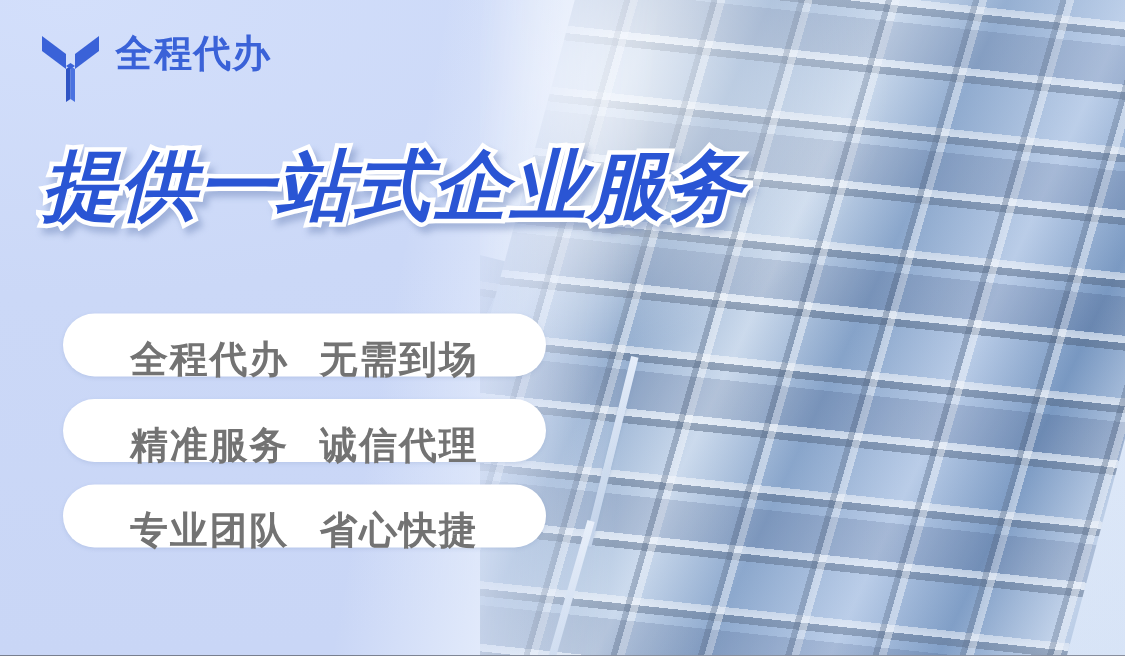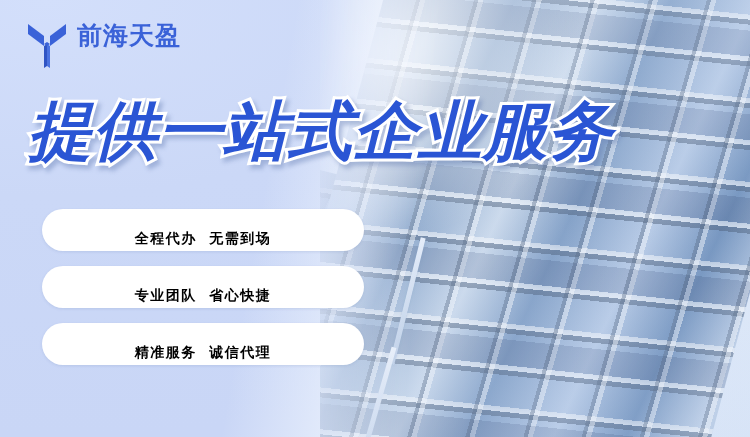--- a/index.html
+++ b/index.html
@@ -163,21 +163,21 @@
   .logo-en{
     font-size:10.5px;font-weight:700;color:#4a6ddd;
     letter-spacing:2.1px;margin-top:3px;
     font-family:"Liberation Sans",sans-serif;
   }
 
   
   .headline{
     position:absolute;left:28px;top:98px;
     font-family:"DejaVu Sans","Liberation Sans",sans-serif;
-    font-size:64px;
+    font-size:51px;
     font-weight:700;
     font-style:italic;
     letter-spacing:1px;
     color:#2a55d4;
     white-space:nowrap;
     line-height:1.05;
     -webkit-text-stroke:6px #ffffff;
     paint-order:stroke fill;
     filter:drop-shadow(3px 4px 2px rgba(96,120,175,.40));
   }
@@ -190,22 +190,22 @@
   .pill{
     width:322px;height:42px;
     background:#ffffff;
     border-radius:21px;
     display:flex;align-items:center;justify-content:center;
     box-shadow:0 1px 3px rgba(110,135,185,.20);
     box-sizing:border-box;
   }
   .pill-text{
     font-family:"DejaVu Sans","Liberation Sans",sans-serif;
-    font-size:14px;font-weight:700;
-    color:#000000;
+    font-size:25px;font-weight:700;
+    color:#737373;
     letter-spacing:1.5px;
     white-space:pre;
     margin-top:18px;
   }
 </style>
 </head>
 <body>
 
 <div id="banner">
 
@@ -231,31 +231,31 @@
 
   <div class="logo">
     <svg class="logo-mark" viewBox="0 0 38 46">
       <path d="M0 2 L0 12 L16 24 L16 14 Z" fill="#3a62d8"></path>
       <path d="M38 2 L38 12 L22 24 L22 14 Z" fill="#3a62d8"></path>
       <path d="M16 24 L16 46 L19 44 L19 22 Z" fill="#2f54c4"></path>
       <path d="M22 24 L22 46 L19 44 L19 22 Z" fill="#4a72e0"></path>
       <path d="M16 22 L19 20 L22 22 L19 24 Z" fill="#3a62d8"></path>
     </svg>
     <div class="logo-words">
-      <div class="logo-cn">前海天盈</div>
+      <div class="logo-cn">全程代办</div>
     </div>
   </div>
 
   <div class="headline">提供一站式企业服务</div>
 
   <div class="pills">
     <div class="pill">
       <span class="pill-text">全程代办  无需到场</span>
     </div>
     <div class="pill">
+      <span class="pill-text">精准服务  诚信代理</span>
+    </div>
+    <div class="pill">
       <span class="pill-text">专业团队  省心快捷</span>
     </div>
-    <div class="pill">
-      <span class="pill-text">精准服务  诚信代理</span>
-    </div>
   </div>
 
 </div>
 
 </body></html>

